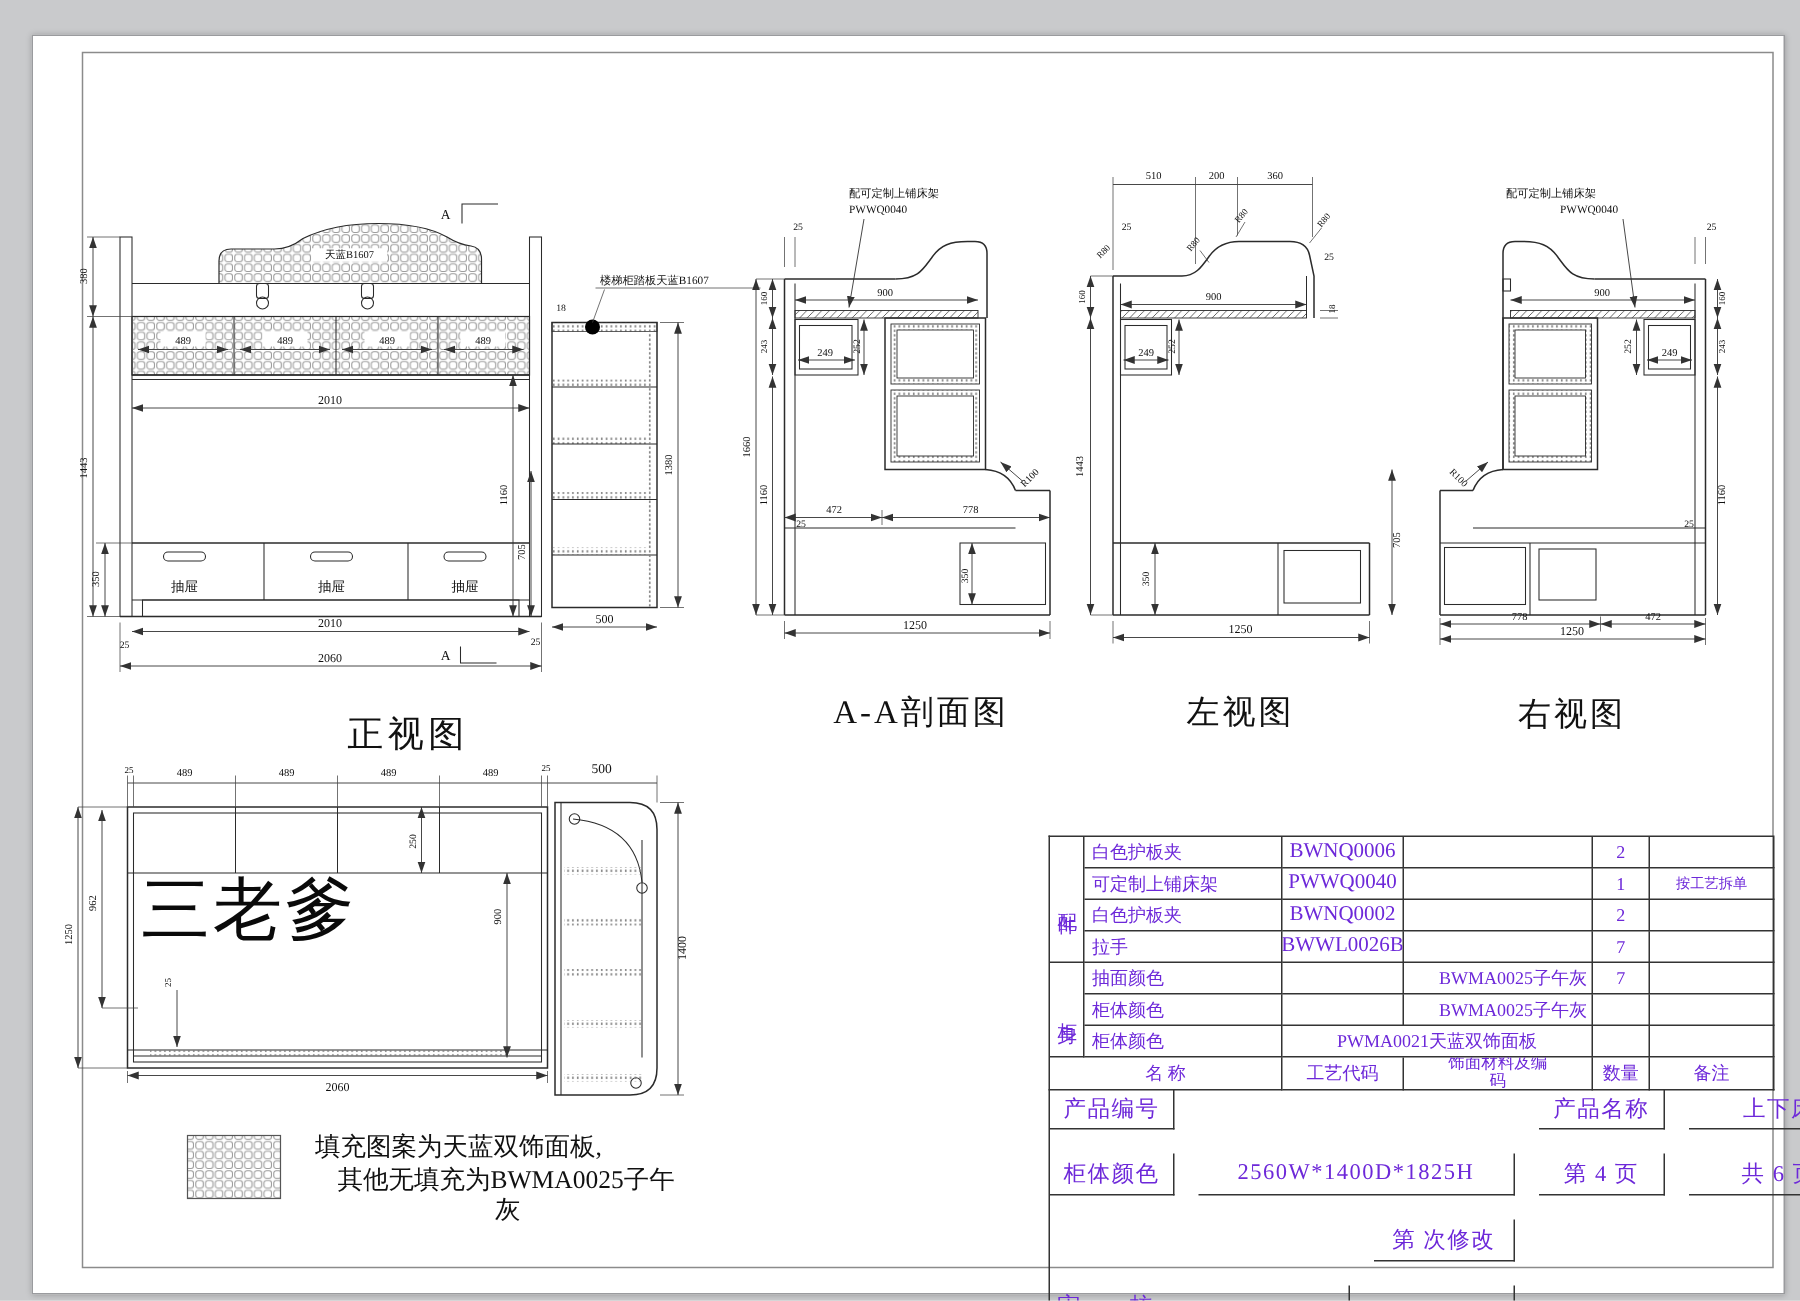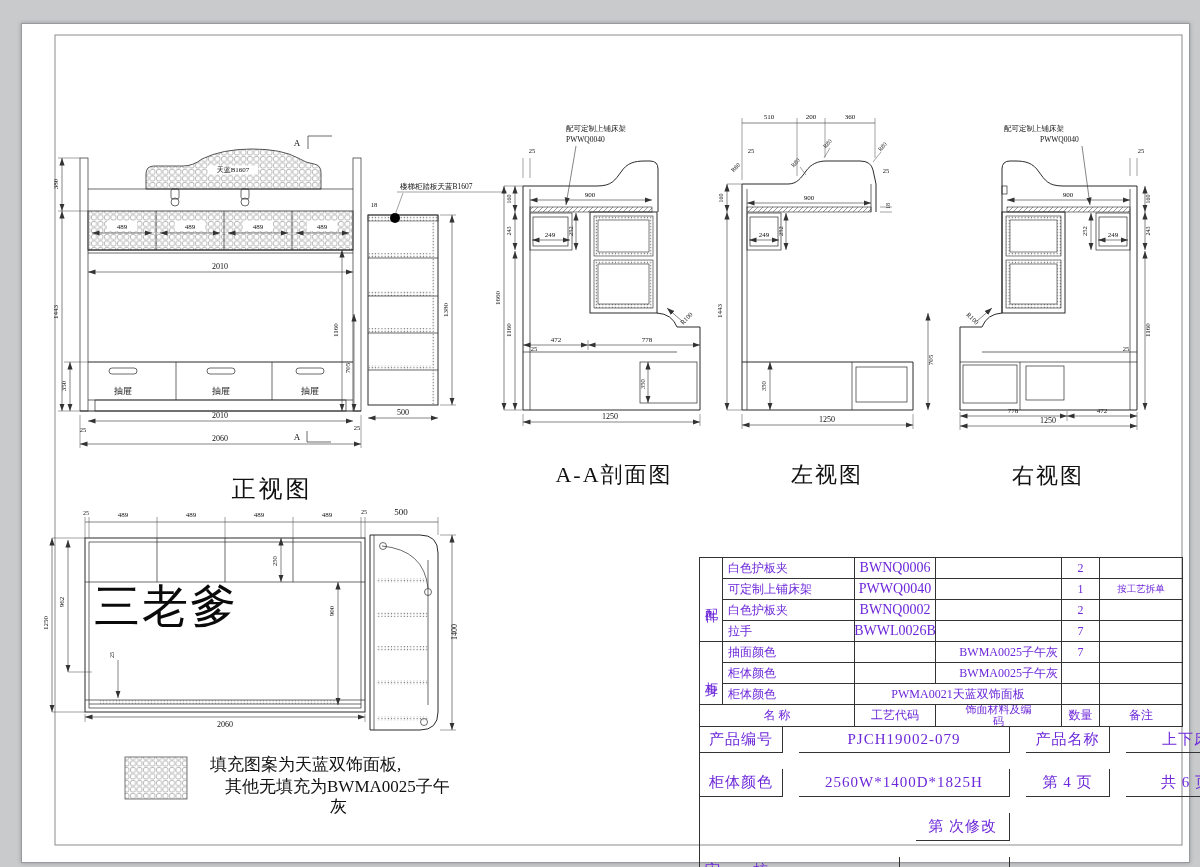--- a/index.html
+++ b/index.html
@@ -481,21 +481,20 @@
   <div class="c" style="grid-column:3;grid-row:8">工艺代码</div>
   <div class="c wrapcell" style="grid-column:4;grid-row:8">
         <span style="display:inline-block;max-width:74px">饰面材料及编码</span>
       </div>
   <div class="c" style="grid-column:5;grid-row:8">数量</div>
   <div class="c" style="grid-column:6;grid-row:8">备注</div>
 </div>
 
 <div id="bomBot" class="bom">
   <div class="c big" style="grid-column:1;grid-row:1">产品编号</div>
-  <div class="c big" style="grid-column:2/4;grid-row:1">PJCH19002-079</div>
   <div class="c big" style="grid-column:4;grid-row:1">产品名称</div>
   <div class="c big" style="grid-column:5;grid-row:1">上下床</div>
 
   <div class="c big" style="grid-column:1;grid-row:2">柜体颜色</div>
   <div class="c big" style="grid-column:2/4;grid-row:2">2560W*1400D*1825H</div>
   <div class="c big" style="grid-column:4;grid-row:2">第 4 页</div>
   <div class="c big" style="grid-column:5;grid-row:2">共 6 页</div>
 
   <div class="c big" style="grid-column:3;grid-row:3">第 次修改</div>
   <div class="c" style="grid-column:4/6;grid-row:3/5"></div>

